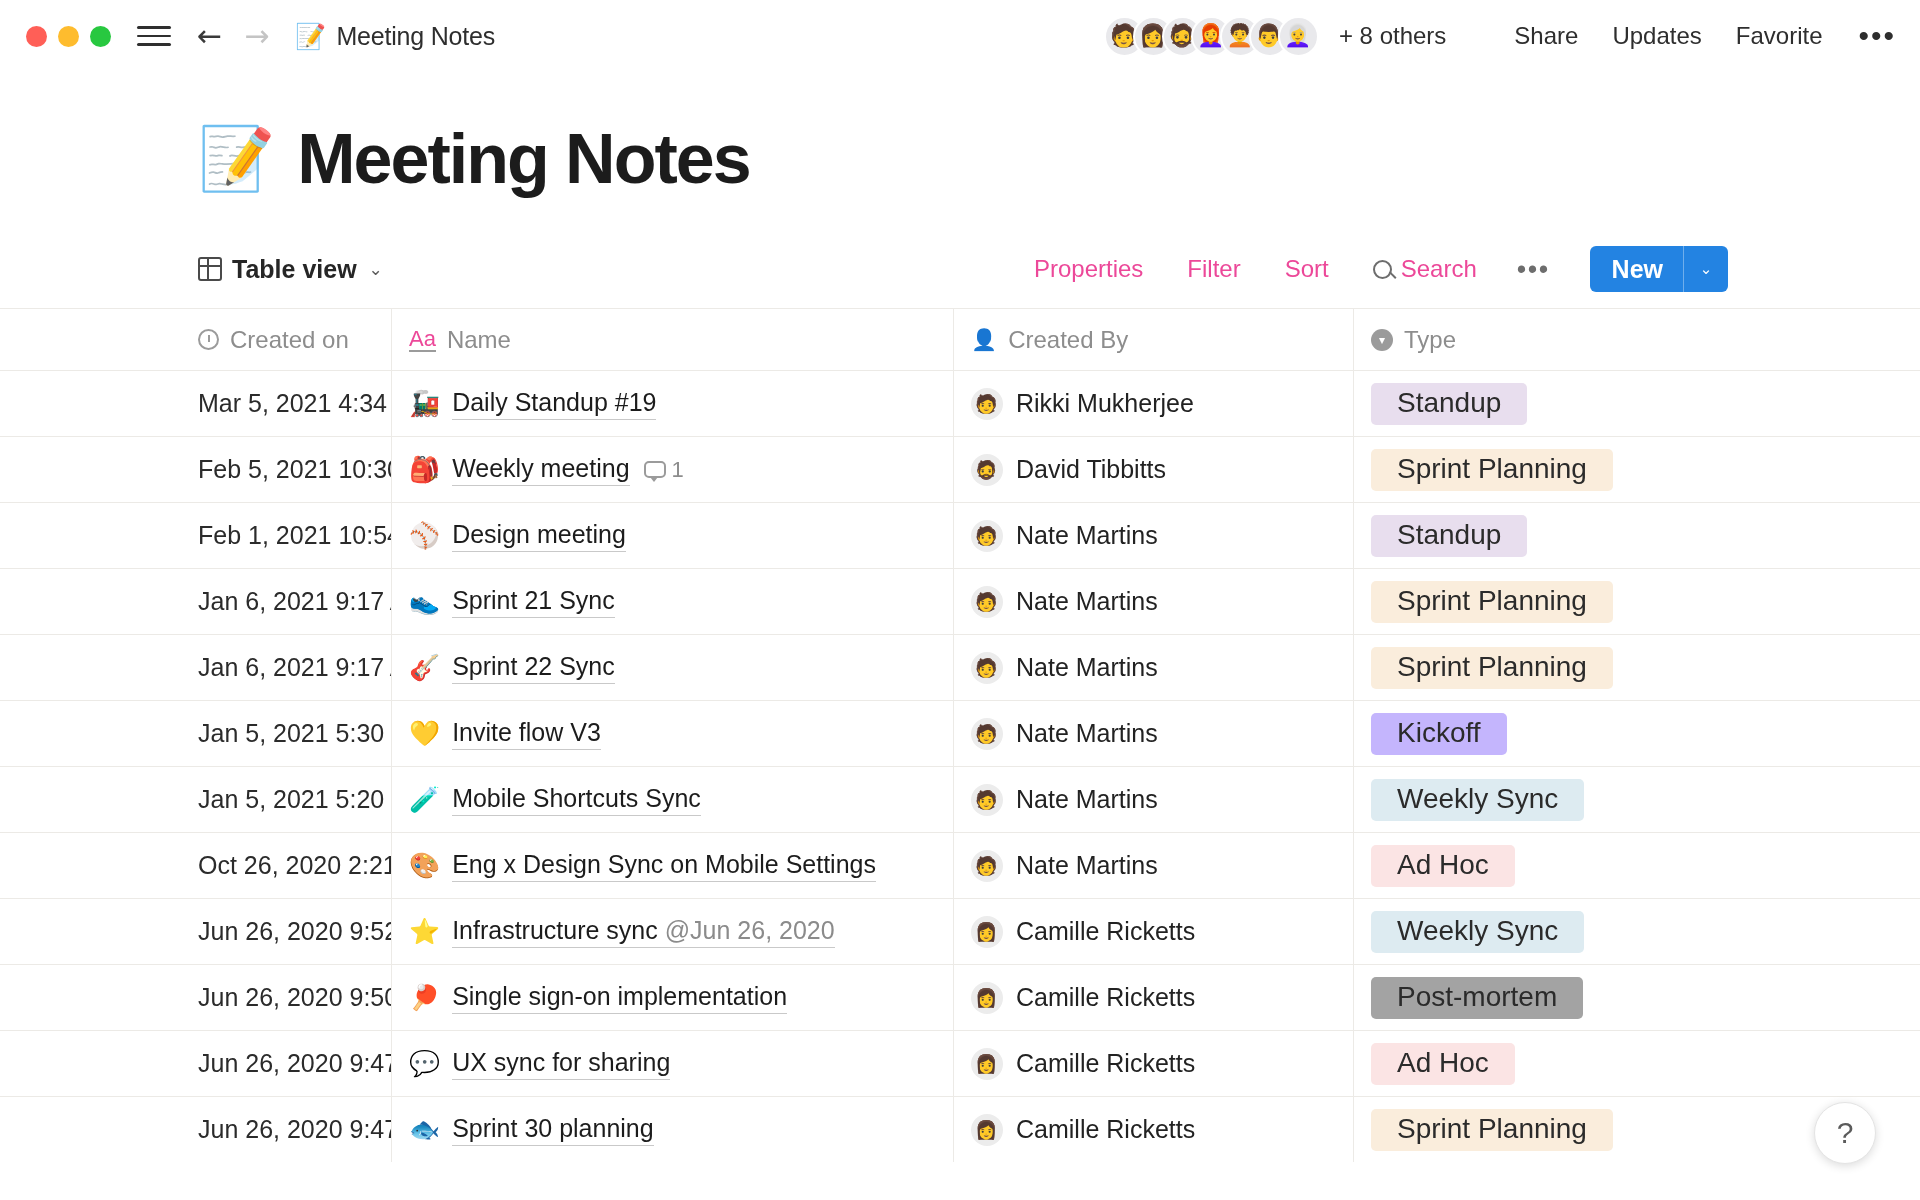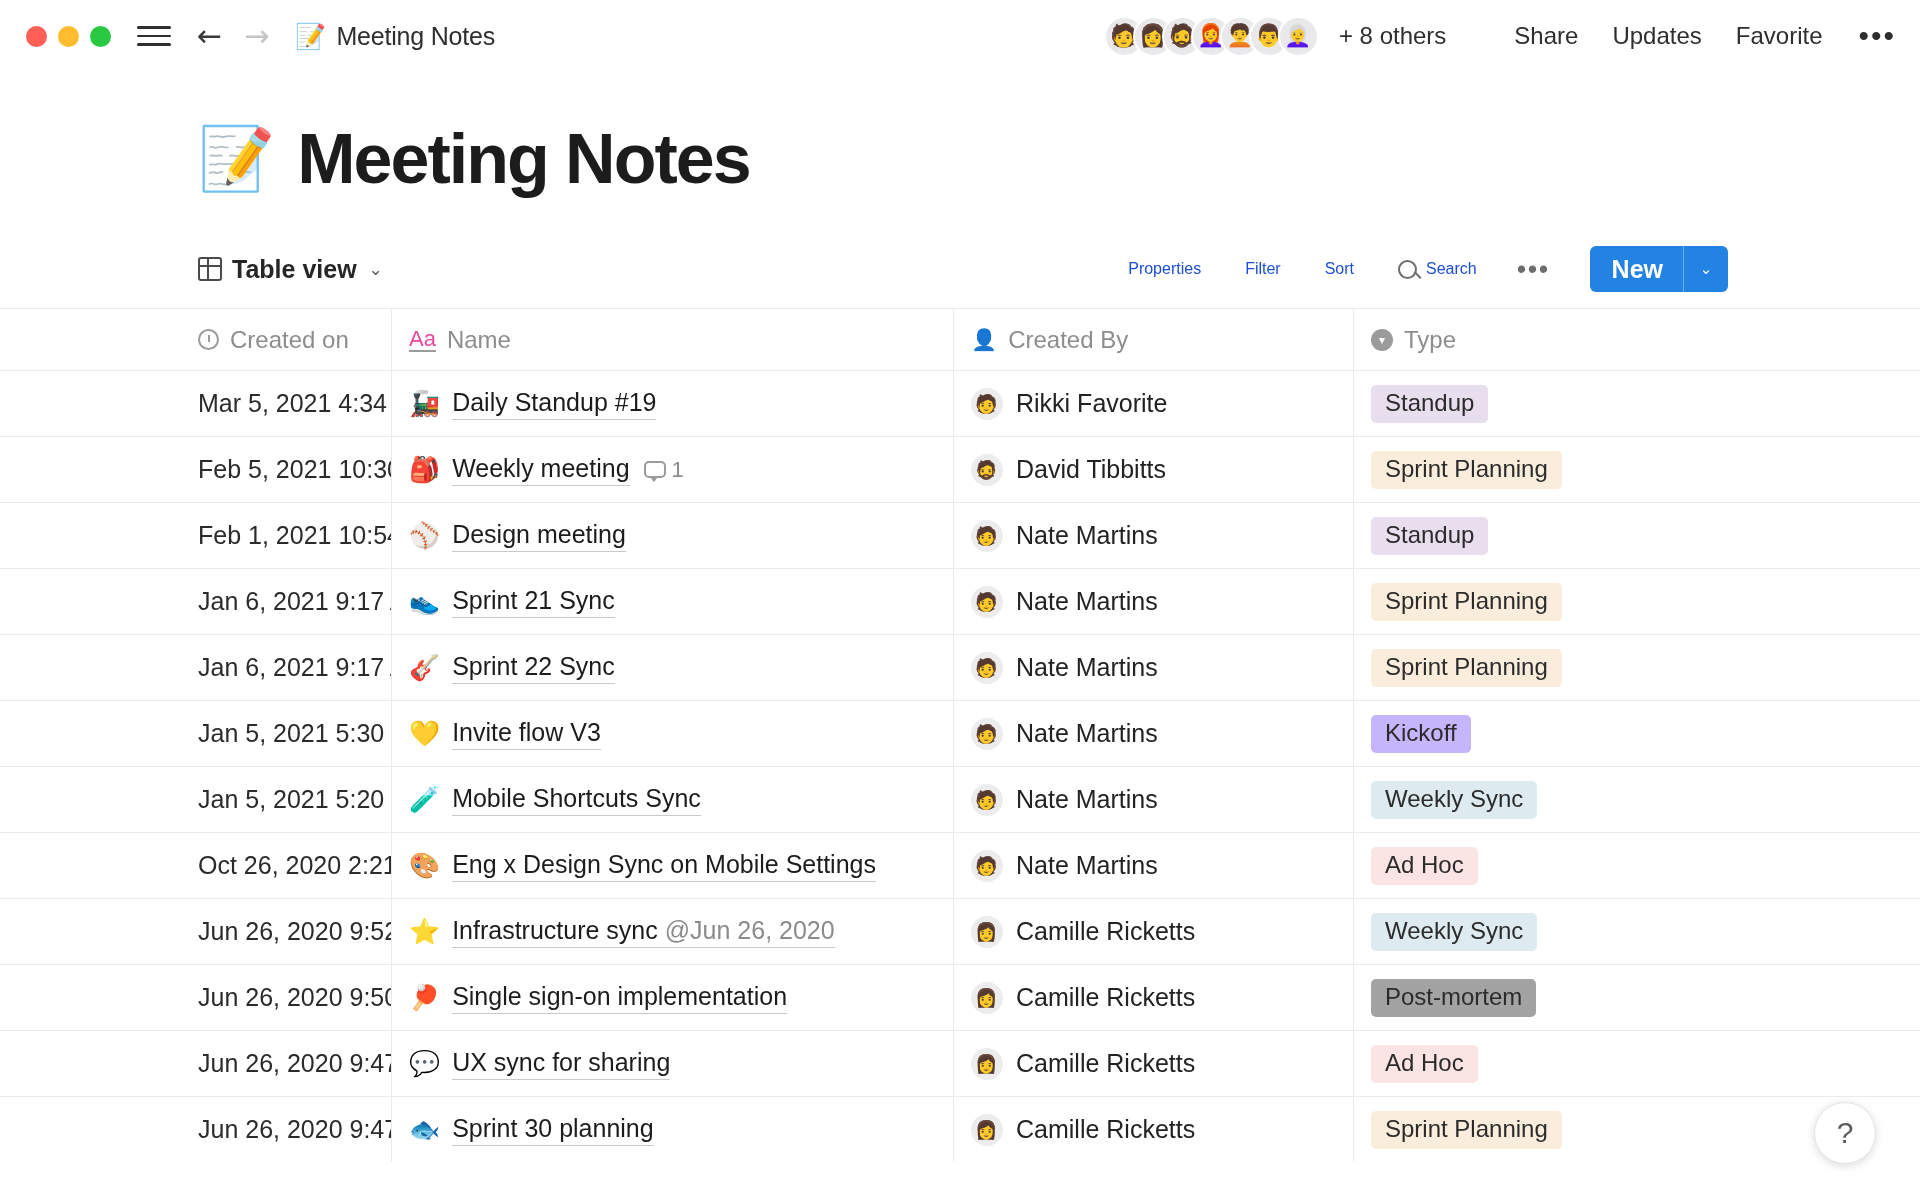--- a/index.html
+++ b/index.html
@@ -104,21 +104,21 @@
   .viewtab .grid-ico:before {
     content: ""; position: absolute; left: 0; right: 0; top: 6px; height: 2px; background: #4a4a4a;
   }
   .viewtab .grid-ico:after {
     content: ""; position: absolute; top: 0; bottom: 0; left: 7px; width: 2px; background: #4a4a4a;
   }
   .viewtab .label { font-size: 25px; font-weight: bold; color: #262626; }
   .chev { font-size: 17px; color: #5a5a5a; margin-left: 2px; }
 
   .vb-right { margin-left: auto; display: flex; align-items: center; padding-right: 192px; }
-  .vb-item { font-size: 16px; color: #1d4ed8; margin-left: 44px; cursor: pointer; }
+  .vb-item { font-size: 24px; color: #ec4899; margin-left: 44px; cursor: pointer; }
   .vb-search { display: flex; align-items: center; gap: 9px; margin-left: 44px; cursor: pointer; }
   .search-ico { width: 19px; height: 19px; border: 2.4px solid #6d6d6d; border-radius: 50%; position: relative; }
   .search-ico:after { content: ""; position: absolute; width: 9px; height: 2.4px; background: #6d6d6d; transform: rotate(45deg); right: -7px; bottom: 0px; }
   .vb-dots { font-size: 27px; color: #6d6d6d; margin-left: 40px; letter-spacing: 1.5px; cursor: pointer; }
   .new-btn {
     margin-left: 40px;
     display: flex; align-items: stretch;
     background: #2383e2; border-radius: 6px; overflow: hidden;
     height: 46px; cursor: pointer;
   }
@@ -178,22 +178,22 @@
     border-top: 5px solid #9b9b9b;
   }
   .by-avatar {
     width: 32px; height: 32px; border-radius: 50%;
     background: #ececec; margin-right: 13px;
     display: flex; align-items: center; justify-content: center;
     font-size: 18px; overflow: hidden; flex: none;
   }
   .by-txt { font-size: 25px; color: #222; white-space: nowrap; }
   .tag {
-    display: inline-block; padding: 4px 14px 6px;
-    border-radius: 5px; font-size: 24px; color: #2b2b2b; white-space: nowrap;
+    display: inline-block; padding: 4px 26px 6px;
+    border-radius: 5px; font-size: 28px; color: #2b2b2b; white-space: nowrap;
   }
 
   
   .help {
     position: absolute; right: 44px; bottom: 36px;
     width: 62px; height: 62px; border-radius: 50%;
     background: #fff; border: 1px solid #e4e4e4;
     box-shadow: 0 2px 10px rgba(0,0,0,0.14);
     display: flex; align-items: center; justify-content: center;
     font-size: 30px; color: #5b5b5b; cursor: pointer;
@@ -297,21 +297,21 @@
         <div class="trow">
           <div class="cell c-created">
             <span class="date-txt">Mar 5, 2021 4:34 PM</span>
           </div>
           <div class="cell c-name">
             <span class="name-emoji">🚂</span>
             <span class="name-txt"><span>Daily Standup #19</span></span>
           </div>
           <div class="cell c-by">
             <span class="by-avatar">🧑</span>
-            <span class="by-txt">Rikki Favorite</span>
+            <span class="by-txt">Rikki Mukherjee</span>
           </div>
           <div class="cell c-type">
             <span class="tag" style="background: rgb(232, 222, 238);">Standup</span>
           </div>
         </div>
         <div class="trow">
           <div class="cell c-created">
             <span class="date-txt">Feb 5, 2021 10:30 AM</span>
           </div>
           <div class="cell c-name">

